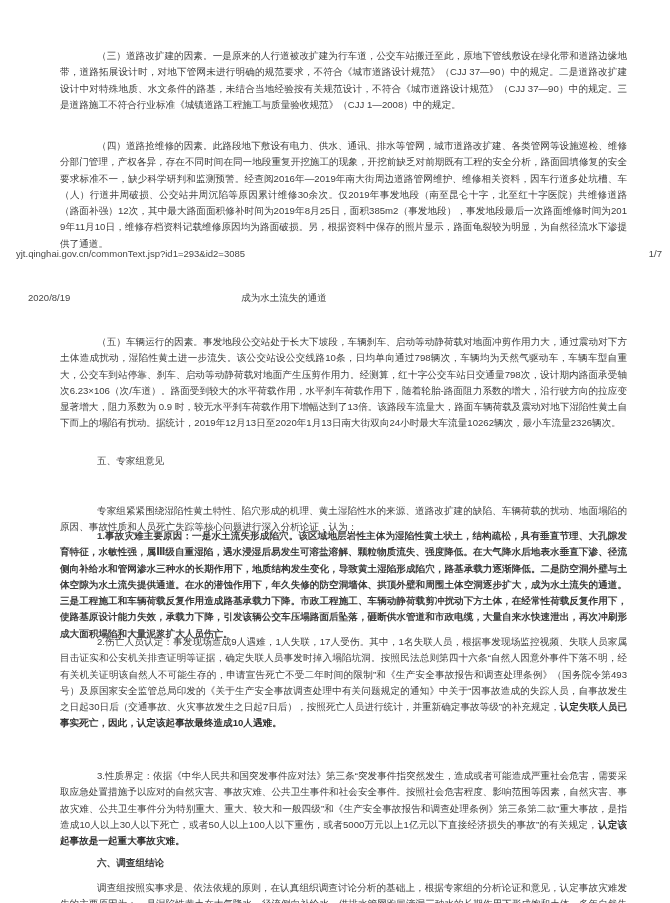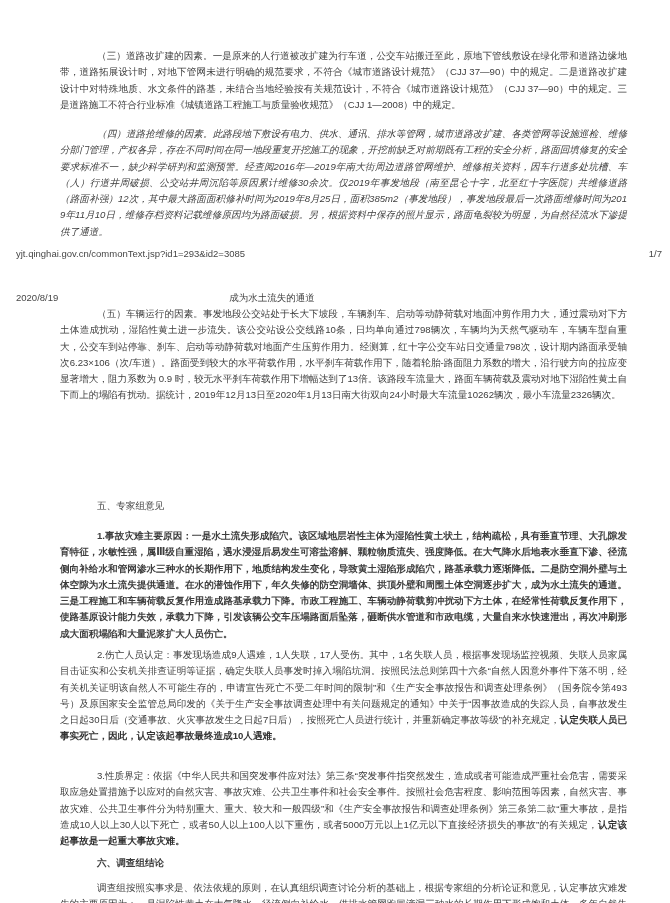--- a/index.html
+++ b/index.html
@@ -18,36 +18,36 @@
   }
   .blk .bold{font-weight:700;color:#333;}
   
   .print-footer{
     position:absolute;top:206px;left:4px;width:670px;box-sizing:border-box;
     padding:0 12px;display:flex;justify-content:space-between;
     font-size:9.5px;color:#464646;
   }
   
   .print-header{
-    position:absolute;top:250px;left:4px;width:536px;box-sizing:border-box;
+    position:absolute;top:250px;left:16px;width:536px;box-sizing:border-box;
     padding:0 12px;font-size:9.5px;color:#464646;
   }
   .print-header .doc-title{
     position:absolute;left:50%;transform:translateX(-50%);
     color:#3d3d3d;white-space:nowrap;
   }
   
   .pos-p3{top:6px;}
-  .pos-p4{top:84px;font-style:italic;}
-  .pos-p5{top:264px;}
+  .pos-p4{top:96px;}
+  .pos-p5{top:292px;}
   .pos-p6{top:383px;}
-  .pos-h5{top:456px;}
+  .pos-h5{top:411px;}
   .pos-intro{top:461px;}
   .pos-pt1{top:486px;font-weight:bold;}
-  .pos-pt2{top:605px;}
+  .pos-pt2{top:592px;}
   .pos-pt3{top:726px;}
   .pos-h6{top:813px;font-weight:bold;}
   .pos-final{top:838px;}
   .heading{white-space:nowrap;}
 </style>
 </head>
 <body>
 
 <div class="page">
 
@@ -63,20 +63,21 @@
   <div class="print-header">
     <span>2020/8/19</span>
     <span class="doc-title">成为水土流失的通道</span>
   </div>
 
   <div class="blk pos-p5"><span>（五）车辆运行的因素。事发地段公交站处于长大下坡段，车辆刹车、启动等动静荷载对地面冲剪作用力大，通过震动对下方土体造成扰动，湿陷性黄土进一步流失。该公交站设公交线路10条，日均单向通过798辆次，车辆均为天然气驱动车，车辆车型自重大，公交车到站停靠、刹车、启动等动静荷载对地面产生压剪作用力。经测算，红十字公交车站日交通量798次，设计期内路面承受轴次6.23×106（次/车道）。路面受到较大的水平荷载作用，水平刹车荷载作用下，随着轮胎-路面阻力系数的增大，沿行驶方向的拉应变显著增大，阻力系数为 0.9 时，较无水平刹车荷载作用下增幅达到了13倍。该路段车流量大，路面车辆荷载及震动对地下湿陷性黄土自下而上的塌陷有扰动。据统计，2019年12月13日至2020年1月13日南大街双向24小时最大车流量10262辆次，最小车流量2326辆次。</span></div>
 
 
   <div class="blk heading pos-h5"><span>五、专家组意见</span></div>
 
+  <div class="blk pos-intro"><span>专家组紧紧围绕湿陷性黄土特性、陷穴形成的机理、黄土湿陷性水的来源、道路改扩建的缺陷、车辆荷载的扰动、地面塌陷的原因、事故性质和人员死亡失踪等核心问题进行深入分析论证，认为：</span></div>
 
   <div class="blk pos-pt1"><span>1.事故灾难主要原因：一是水土流失形成陷穴。该区域地层岩性主体为湿陷性黄土状土，结构疏松，具有垂直节理、大孔隙发育特征，水敏性强，属Ⅲ级自重湿陷，遇水浸湿后易发生可溶盐溶解、颗粒物质流失、强度降低。在大气降水后地表水垂直下渗、径流侧向补给水和管网渗水三种水的长期作用下，地质结构发生变化，导致黄土湿陷形成陷穴，路基承载力逐渐降低。二是防空洞外壁与土体空隙为水土流失提供通道。在水的潜蚀作用下，年久失修的防空洞墙体、拱顶外壁和周围土体空洞逐步扩大，成为水土流失的通道。三是工程施工和车辆荷载反复作用造成路基承载力下降。市政工程施工、车辆动静荷载剪冲扰动下方土体，在经常性荷载反复作用下，使路基原设计能力失效，承载力下降，引发该辆公交车压塌路面后坠落，砸断供水管道和市政电缆，大量自来水快速泄出，再次冲刷形成大面积塌陷和大量泥浆扩大人员伤亡。</span></div>
 
   <div class="blk pos-pt2"><span>2.伤亡人员认定：事发现场造成9人遇难，1人失联，17人受伤。其中，1名失联人员，根据事发现场监控视频、失联人员家属目击证实和公安机关排查证明等证据，确定失联人员事发时掉入塌陷坑洞。按照民法总则第四十六条“自然人因意外事件下落不明，经有关机关证明该自然人不可能生存的，申请宣告死亡不受二年时间的限制”和《生产安全事故报告和调查处理条例》（国务院令第493号）及原国家安全监管总局印发的《关于生产安全事故调查处理中有关问题规定的通知》中关于“因事故造成的失踪人员，自事故发生之日起30日后（交通事故、火灾事故发生之日起7日后），按照死亡人员进行统计，并重新确定事故等级”的补充规定，</span><span class="bold">认定失联人员已事实死亡，因此，认定该起事故最终造成10人遇难。</span></div>
 
   <div class="blk pos-pt3"><span>3.性质界定：依据《中华人民共和国突发事件应对法》第三条“突发事件指突然发生，造成或者可能造成严重社会危害，需要采取应急处置措施予以应对的自然灾害、事故灾难、公共卫生事件和社会安全事件。按照社会危害程度、影响范围等因素，自然灾害、事故灾难、公共卫生事件分为特别重大、重大、较大和一般四级”和《生产安全事故报告和调查处理条例》第三条第二款“重大事故，是指造成10人以上30人以下死亡，或者50人以上100人以下重伤，或者5000万元以上1亿元以下直接经济损失的事故”的有关规定，</span><span class="bold">认定该起事故是一起重大事故灾难。</span></div>
 
   <div class="blk heading pos-h6"><span>六、调查组结论</span></div>
 
   <div class="blk pos-final"><span>调查组按照实事求是、依法依规的原则，在认真组织调查讨论分析的基础上，根据专家组的分析论证和意见，认定事故灾难发生的主要原因为：一是湿陷性黄土在大气降水、径流侧向补给水、供排水管网跑冒滴漏三种水的长期作用下形成饱和土体，多年自然失陷流失，逐步形成地下陷穴，致土体承载力降低。二是事发路段紧邻早期人防工程，其墙体、拱顶外壁和周围土体存在空洞，为水土流失提供了通道。三是市政工程建设、管网巡检维护扰动下方土体，加速了地下陷穴扩大。四是事发路段车流量大，且处于长大下坡段，在车辆刹车、</span></div>

